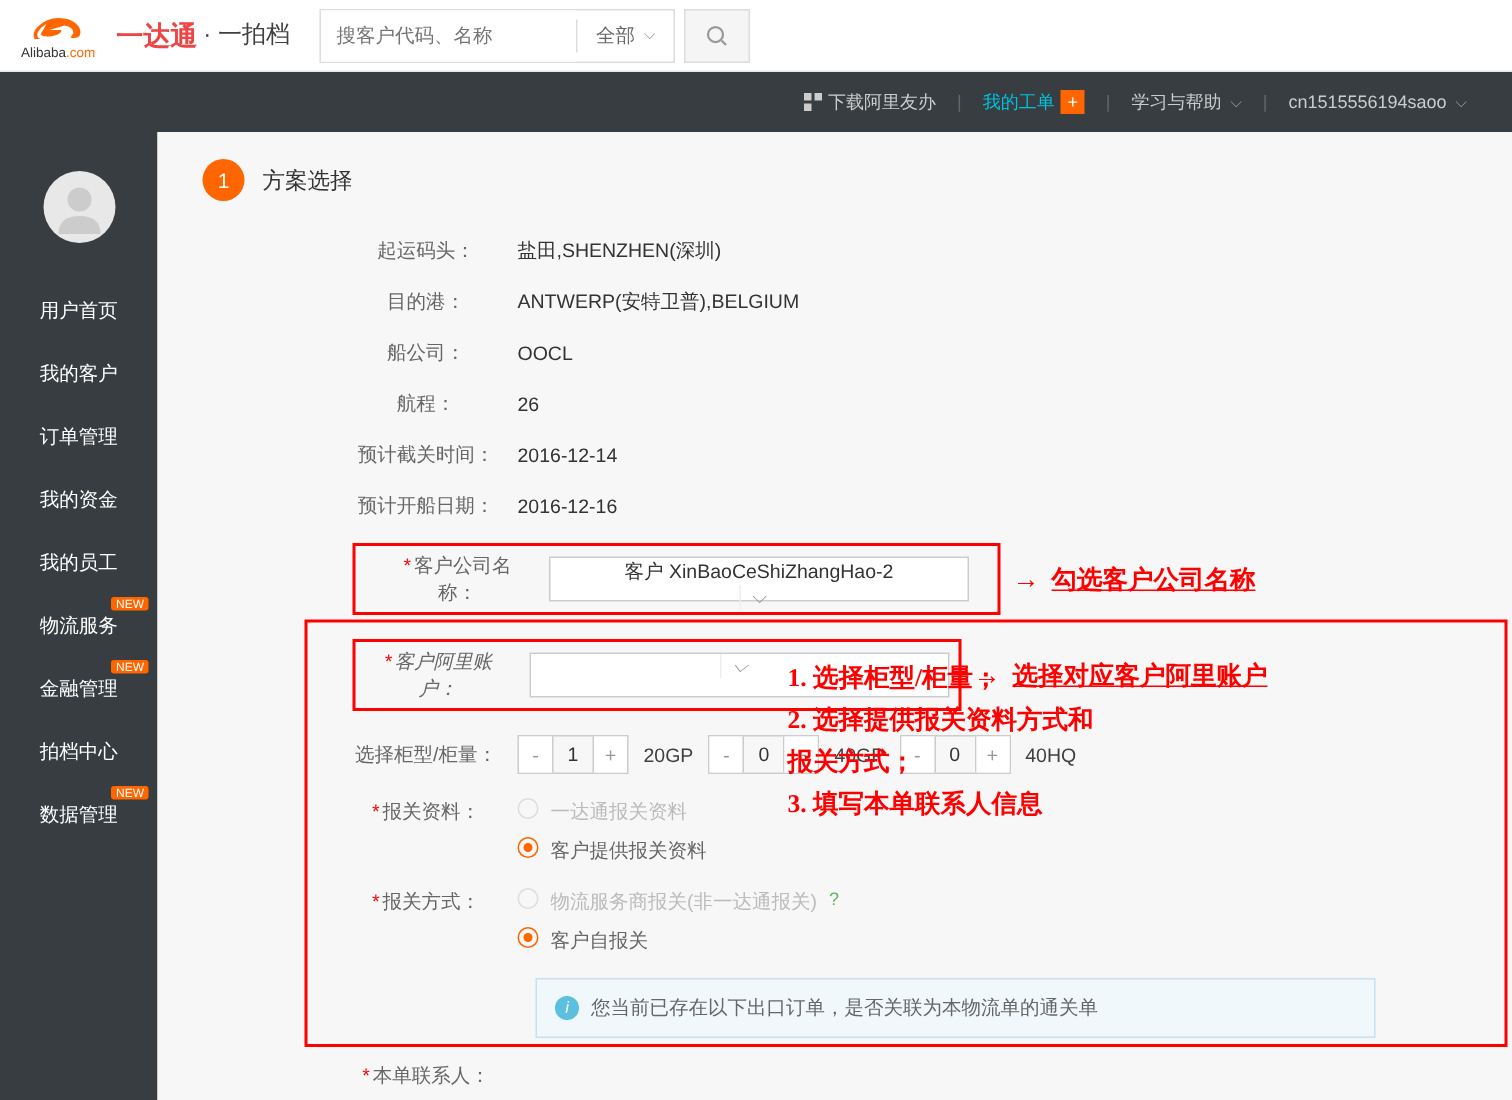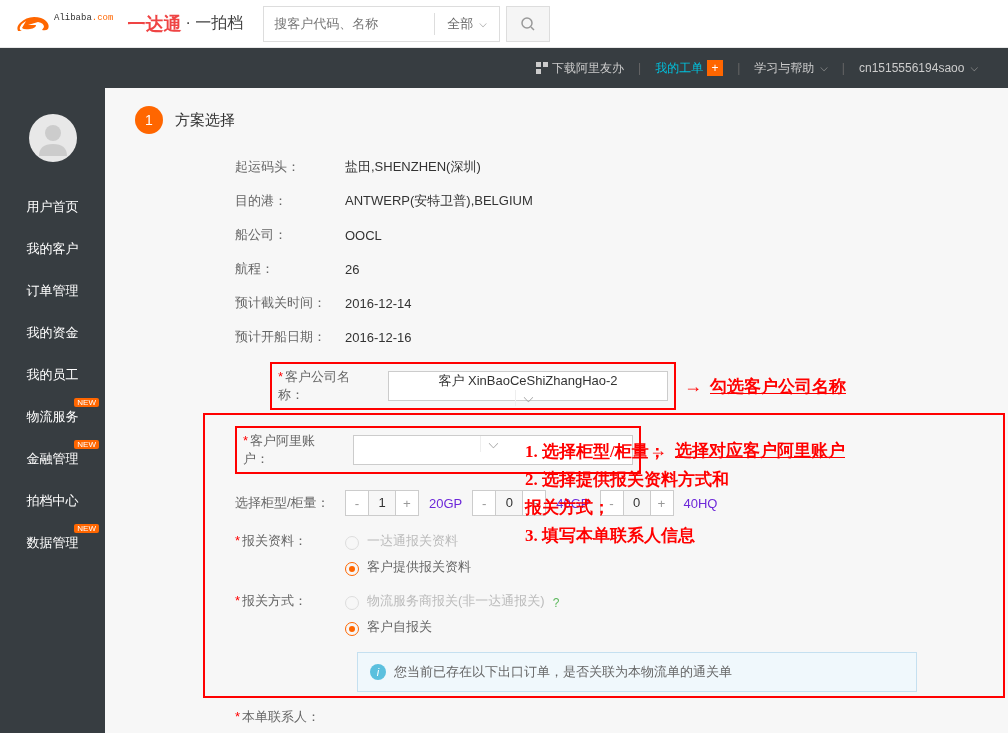--- a/index.html
+++ b/index.html
@@ -1,18 +1,18 @@
 <!DOCTYPE html>
 <html><head>
   <meta charset="utf-8">
   <style>
     * { margin: 0; padding: 0; box-sizing: border-box; }
     body { font-family: "Microsoft YaHei", Arial, sans-serif; font-size: 13px; color: #333; background: #fff; }
     .top-header { display: flex; align-items: center; height: 48px; padding: 0 14px; border-bottom: 1px solid #e8e8e8; }
-    .logo-alibaba { display: flex; flex-direction: row; align-items: flex-start; margin-right: 14px; font-family: Liberation Mono, monospace; }
+    .logo-alibaba { display: flex; flex-direction: column; align-items: center; margin-right: 14px; }
     .logo-alibaba .logo-svg { width: 40px; height: 22px; }
     .logo-alibaba .logo-text { font-size: 9px; color: #333; }
     .logo-orange { color: #f60; }
     .brand-text { font-size: 18px; font-weight: bold; color: #ef4444; margin-right: 4px; }
     .brand-sub { color: #404040; font-size: 16px; margin-right: 20px; }
     .search-box { display: flex; align-items: center; height: 36px; border: 1px solid #ddd; }
     .search-input { border: none; outline: none; height: 34px; padding: 16px 10px; width: 170px; font-size: 13px; }
     .search-dropdown { display: flex; align-items: center; height: 22px; padding: 0 12px; border-left: 1px solid #ddd; color: #666; cursor: pointer; }
     .search-btn { width: 44px; height: 36px; background: #f5f5f5; border: 1px solid #ddd; margin-left: 6px; display: flex; align-items: center; justify-content: center; cursor: pointer; }
     .navbar { background: #373d41; height: 40px; display: flex; align-items: center; justify-content: flex-end; padding-right: 20px; color: #ccc; font-size: 12px; }
@@ -25,36 +25,36 @@
     .avatar-wrap { display: flex; justify-content: center; padding: 16px 0 24px; }
     .avatar { width: 48px; height: 48px; border-radius: 50%; background: #e8e8e8; display: flex; align-items: center; justify-content: center; }
     .menu-item { position: relative; color: #fff; padding: 12px 0; text-align: center; cursor: pointer; font-size: 13px; }
     .menu-item .new-badge { position: absolute; top: 2px; right: 6px; background: #f60; color: #fff; font-size: 8px; padding: 0 3px; border-radius: 2px; }
     .main { flex: 1; background: #f7f7f7; padding: 18px 30px; position: relative; }
     .step-header { display: flex; align-items: center; margin-bottom: 24px; }
     .step-circle { width: 28px; height: 28px; border-radius: 50%; background: #f60; color: #fff; display: flex; align-items: center; justify-content: center; font-size: 14px; margin-right: 12px; }
     .step-title { font-size: 15px; color: #333; }
     .form-area { padding-left: 100px; }
     .form-row { display: flex; align-items: center; margin-bottom: 16px; font-size: 13px; }
-    .form-label { width: 110px; text-align: left; color: #666; padding-right: 12px; }
+    .form-label { width: 110px; text-align: center; color: #666; padding-right: 12px; }
     .form-label .req { color: #f00; margin-right: 2px; }
     .form-value { color: #333; }
     .select-box { display: flex; align-items: center; border: 1px solid #ccc; height: 30px; width: 280px; background: #fff; flex-direction: column; }
     .select-text { flex: 1; padding: 0 10px; }
     .select-arrow { padding: 0 8px; color: #999; border-left: 1px solid #eee; }
     .red-box { border: 2px solid #f00; padding: 2px; }
     .red-arrow { color: #f00; font-size: 18px; margin: 0 8px; font-weight: bold; }
     .red-note { color: #f00; font-size: 17px; font-weight: bold; font-family: SimSun, serif; text-decoration: underline; }
     .qty-group { display: flex; align-items: center; gap: 10px; }
     .stepper { display: flex; border: 1px solid #ccc; height: 26px; }
     .stepper button { width: 22px; border: none; background: #fff; cursor: pointer; color: #999; }
     .stepper .val { width: 28px; text-align: center; line-height: 24px; border-left: 1px solid #ccc; border-right: 1px solid #ccc; }
-    .unit-label { color: #6d28d9; text-align: center; }
+    .unit-label { color: #404040; text-align: center; }
     .radio-group { display: flex; flex-direction: column; gap: 8px; }
-    .radio-row { display: flex; align-items: flex-end; gap: 8px; color: #666; }
+    .radio-row { display: flex; align-items: flex-start; gap: 8px; color: #666; }
     .radio { width: 14px; height: 14px; border-radius: 50%; border: 1px solid #ccc; display: inline-block; }
     .radio.checked { border-color: #f60; position: relative; }
     .radio.checked::after { content: ""; position: absolute; top: 3px; left: 3px; width: 6px; height: 6px; border-radius: 50%; background: #f60; }
     .radio.disabled { border-color: #ddd; }
     .disabled-text { color: #bbb; }
     .info-box { border: 1px solid #c5e0f0; background: #f0f8fc; padding: 10px 12px; color: #666; display: flex; align-items: center; gap: 8px; margin-left: 122px; width: 560px; }
     .info-icon { width: 16px; height: 16px; border-radius: 50%; background: #5bc0de; color: #fff; display: flex; align-items: center; justify-content: center; font-size: 11px; font-style: italic; }
     .big-red-box { position: absolute; border: 2px solid #f00; pointer-events: none; }
     .red-annotations { position: absolute; color: #f00; font-size: 17px; font-weight: bold; font-family: SimSun, serif; line-height: 28px; }
     .chevron { display: inline-block; font-size: 10px; color: #999; margin-left: 6px; }
@@ -162,33 +162,33 @@
       <div class="form-row">
           <div class="form-label">预计截关时间：</div>
           <div class="form-value">2016-12-14</div>
         </div>
       <div class="form-row">
           <div class="form-label">预计开船日期：</div>
           <div class="form-value">2016-12-16</div>
         </div>
 
       <div class="form-row">
-        <div class="red-box" style="display:flex;align-items:center;padding:4px 6px;margin-left:35px;">
+        <div class="red-box" style="display:flex;align-items:center;padding:4px 19px;">
           <div class="form-label"><span class="req">*</span><span>客户公司名称：</span></div>
           <div class="select-box">
               <span class="select-text">客户 XinBaoCeShiZhangHao-2</span>
               <span class="select-arrow">⌵</span>
             </div>
         </div>
         <span class="red-arrow">→</span>
         <span class="red-note">勾选客户公司名称</span>
       </div>
 
       <div class="form-row">
-        <div class="red-box" style="display:flex;align-items:center;padding:4px 6px;">
+        <div class="red-box" style="display:flex;align-items:center;padding:4px 6px;font-style:italic;">
           <div class="form-label"><span class="req">*</span><span>客户阿里账户：</span></div>
           <div class="select-box">
               <span class="select-arrow">⌵</span>
             </div>
         </div>
         <span class="red-arrow">→</span>
         <span class="red-note">选择对应客户阿里账户</span>
       </div>
 
       <div class="form-row">

